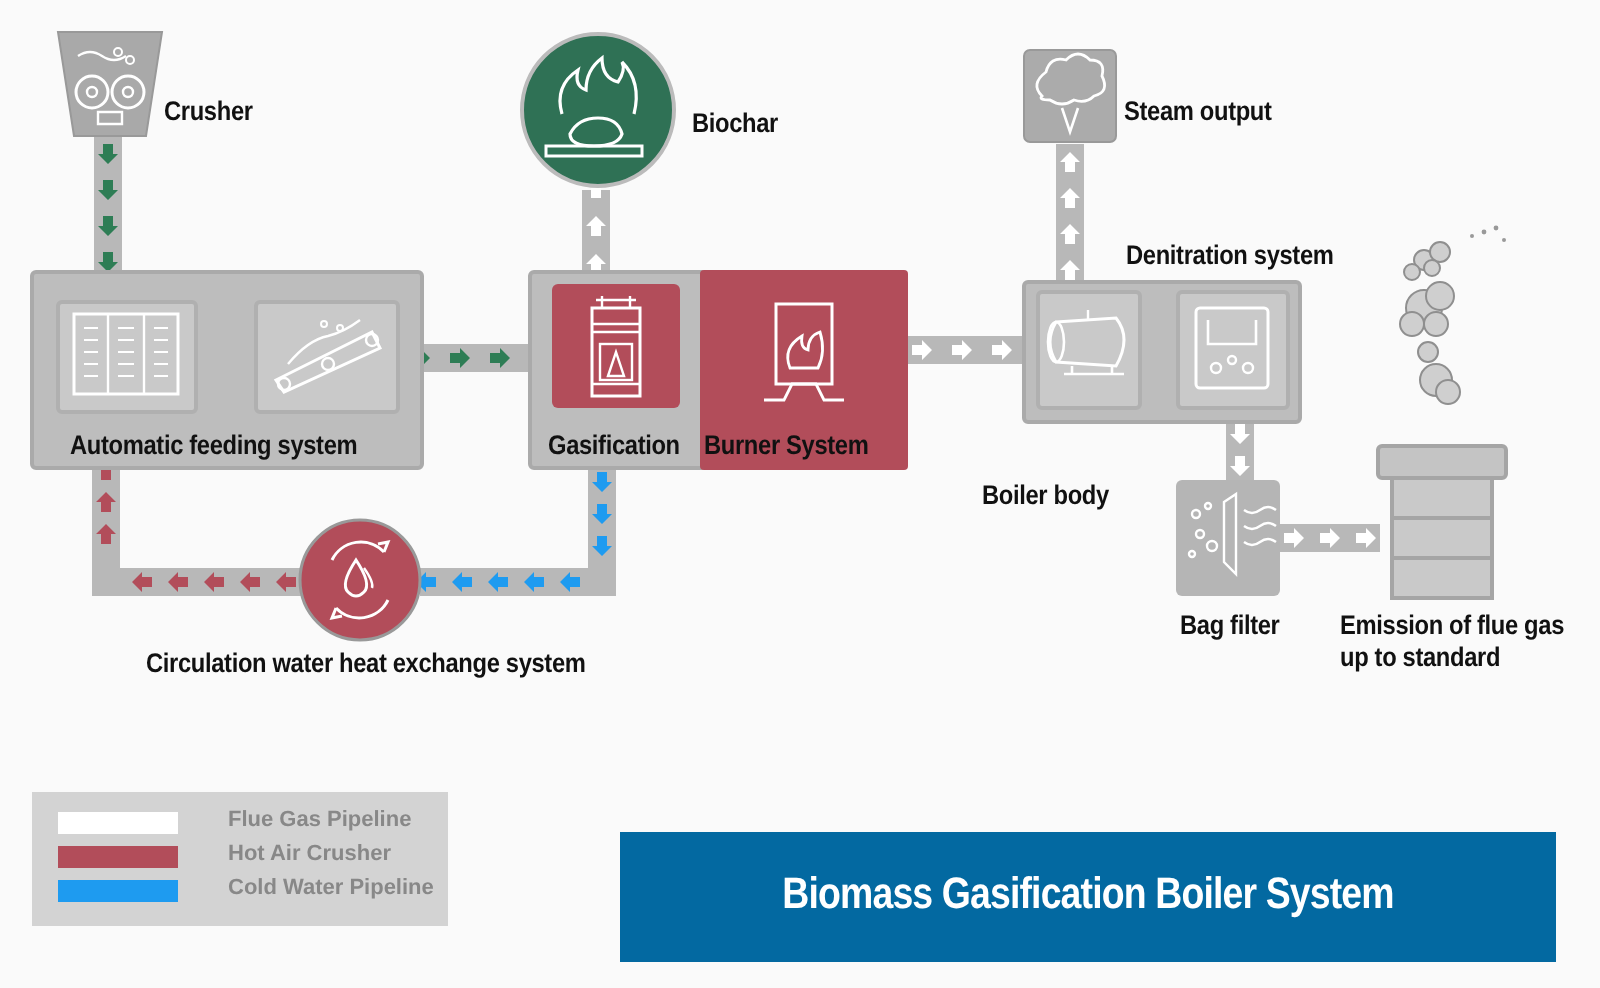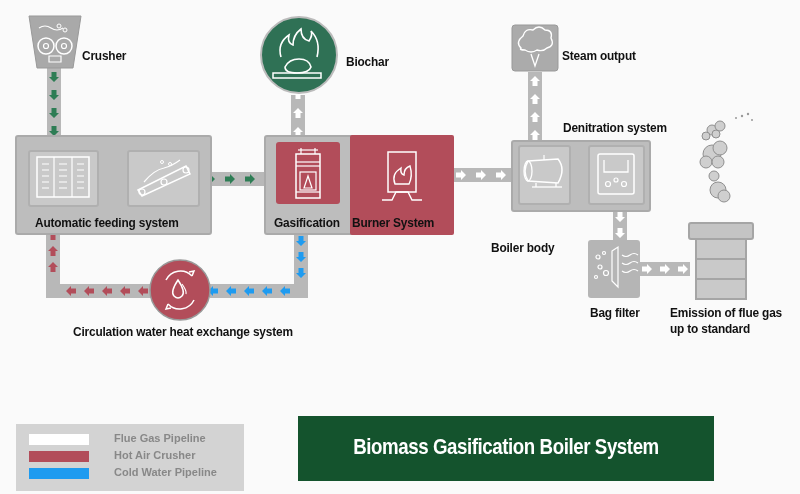--- a/index.html
+++ b/index.html
@@ -5,24 +5,24 @@
   * { box-sizing: border-box; margin: 0; padding: 0; }
   html, body { width: 800px; height: 494px; background: #fafafa; overflow: hidden; }
   body { position: relative; font-family: "Liberation Sans", sans-serif; }
   .abs { position: absolute; }
   .lbl { position: absolute; font-family: "Liberation Sans", sans-serif; font-weight: bold; color: #111; font-size: 13.5px; letter-spacing: -0.2px; white-space: nowrap; transform: scaleX(0.88); transform-origin: left center; }
   .pipe { position: absolute; background: #b8b8b8; }
   .box { position: absolute; background: #bdbdbd; border: 2px solid #aaa; border-radius: 3px; }
   .inner { position: absolute; background: #c9c9c9; border: 2px solid #b0b0b0; border-radius: 3px; }
   .red { background: #b24d5a; }
   svg { position: absolute; overflow: visible; }
-  .legend { position: absolute; left: 16px; top: 424px; width: 228px; height: 67px; background: #d3d3d3; text-align: right; }
+  .legend { position: absolute; left: 16px; top: 396px; width: 208px; height: 67px; background: #d3d3d3; text-align: right; }
   .legend .sw { position: absolute; left: 13px; width: 60px; height: 11px; }
   .legend .lt { position: absolute; left: 98px; font-size: 11px; font-weight: bold; color: #888; white-space: nowrap; }
-  .title-banner { position: absolute; left: 298px; top: 416px; width: 416px; height: 65px; background: #14532d; }
+  .title-banner { position: absolute; left: 310px; top: 416px; width: 468px; height: 65px; background: #0369a1; }
   .title-banner span { position: absolute; left: 0; right: 0; top: 18px; text-align: center; color: #fff; font-weight: bold; font-size: 22px; letter-spacing: -0.5px; transform: scaleX(0.85); }
 </style>
 </head>
 <body>
 
 <div class="pipe" style="left:47px;top:68px;width:14px;height:72px;"></div>
 
 <div class="pipe" style="left:208px;top:172px;width:62px;height:14px;"></div>
 
 <div class="pipe" style="left:291px;top:95px;width:14px;height:45px;"></div>

